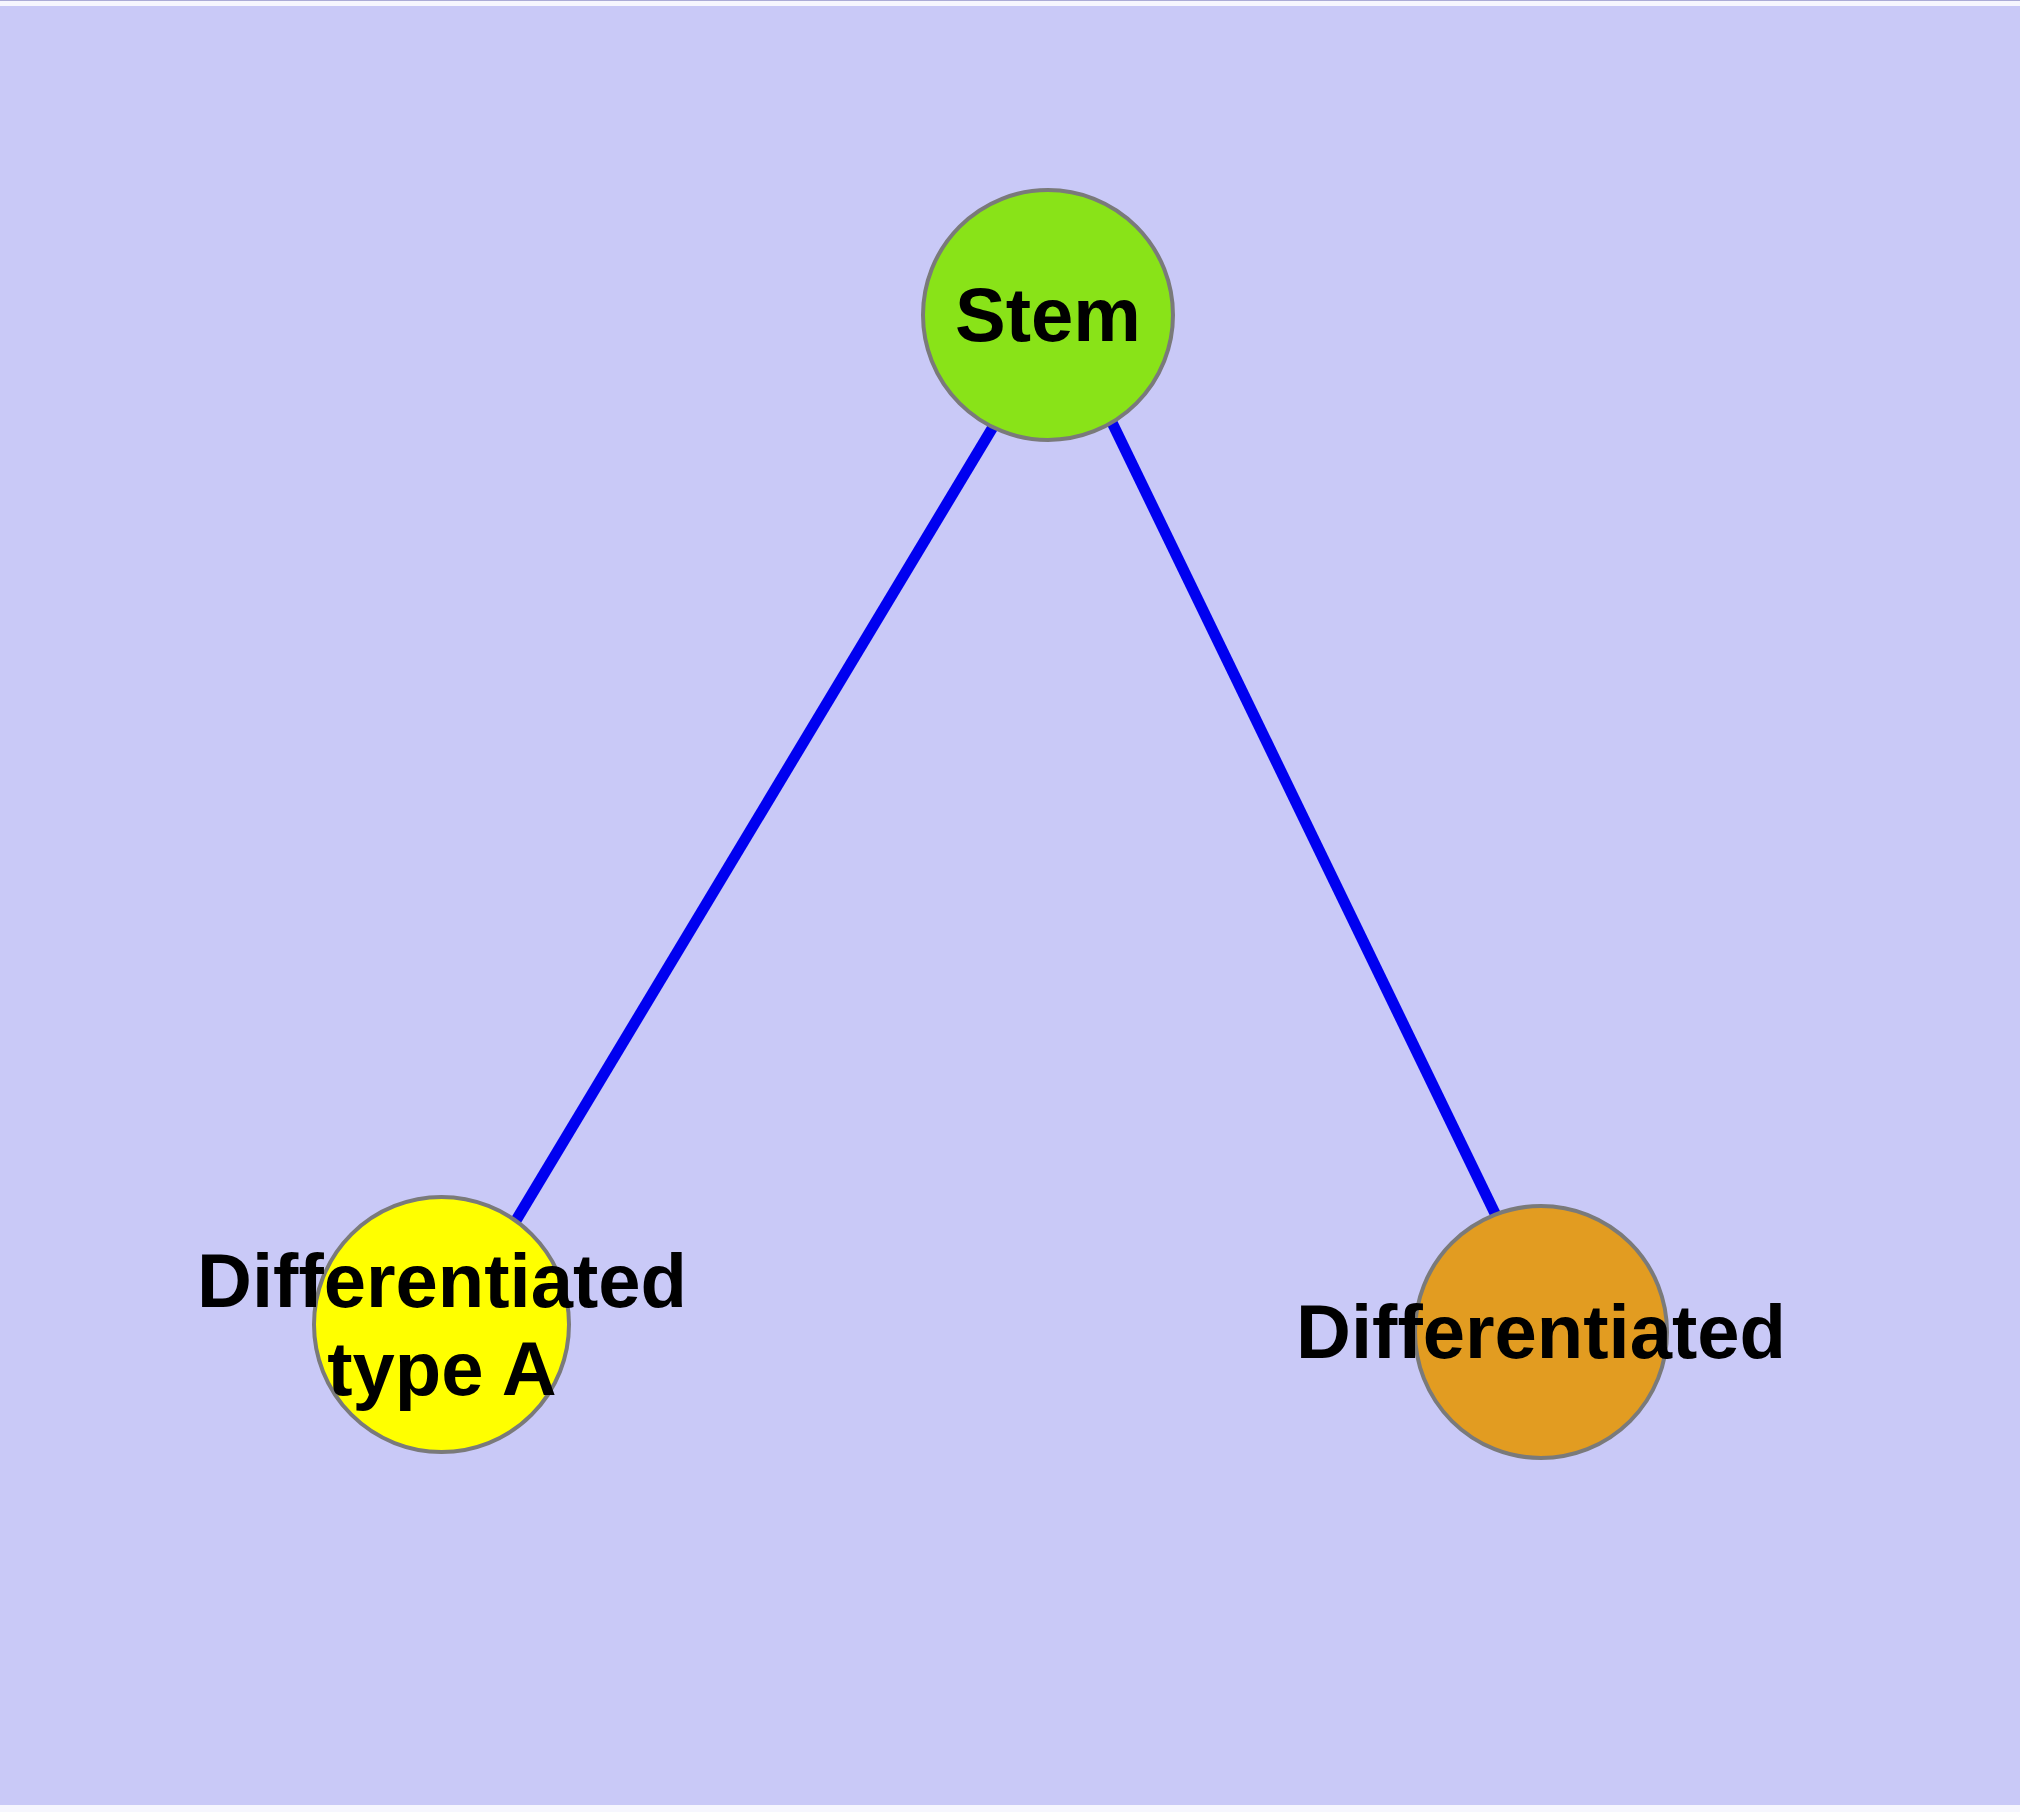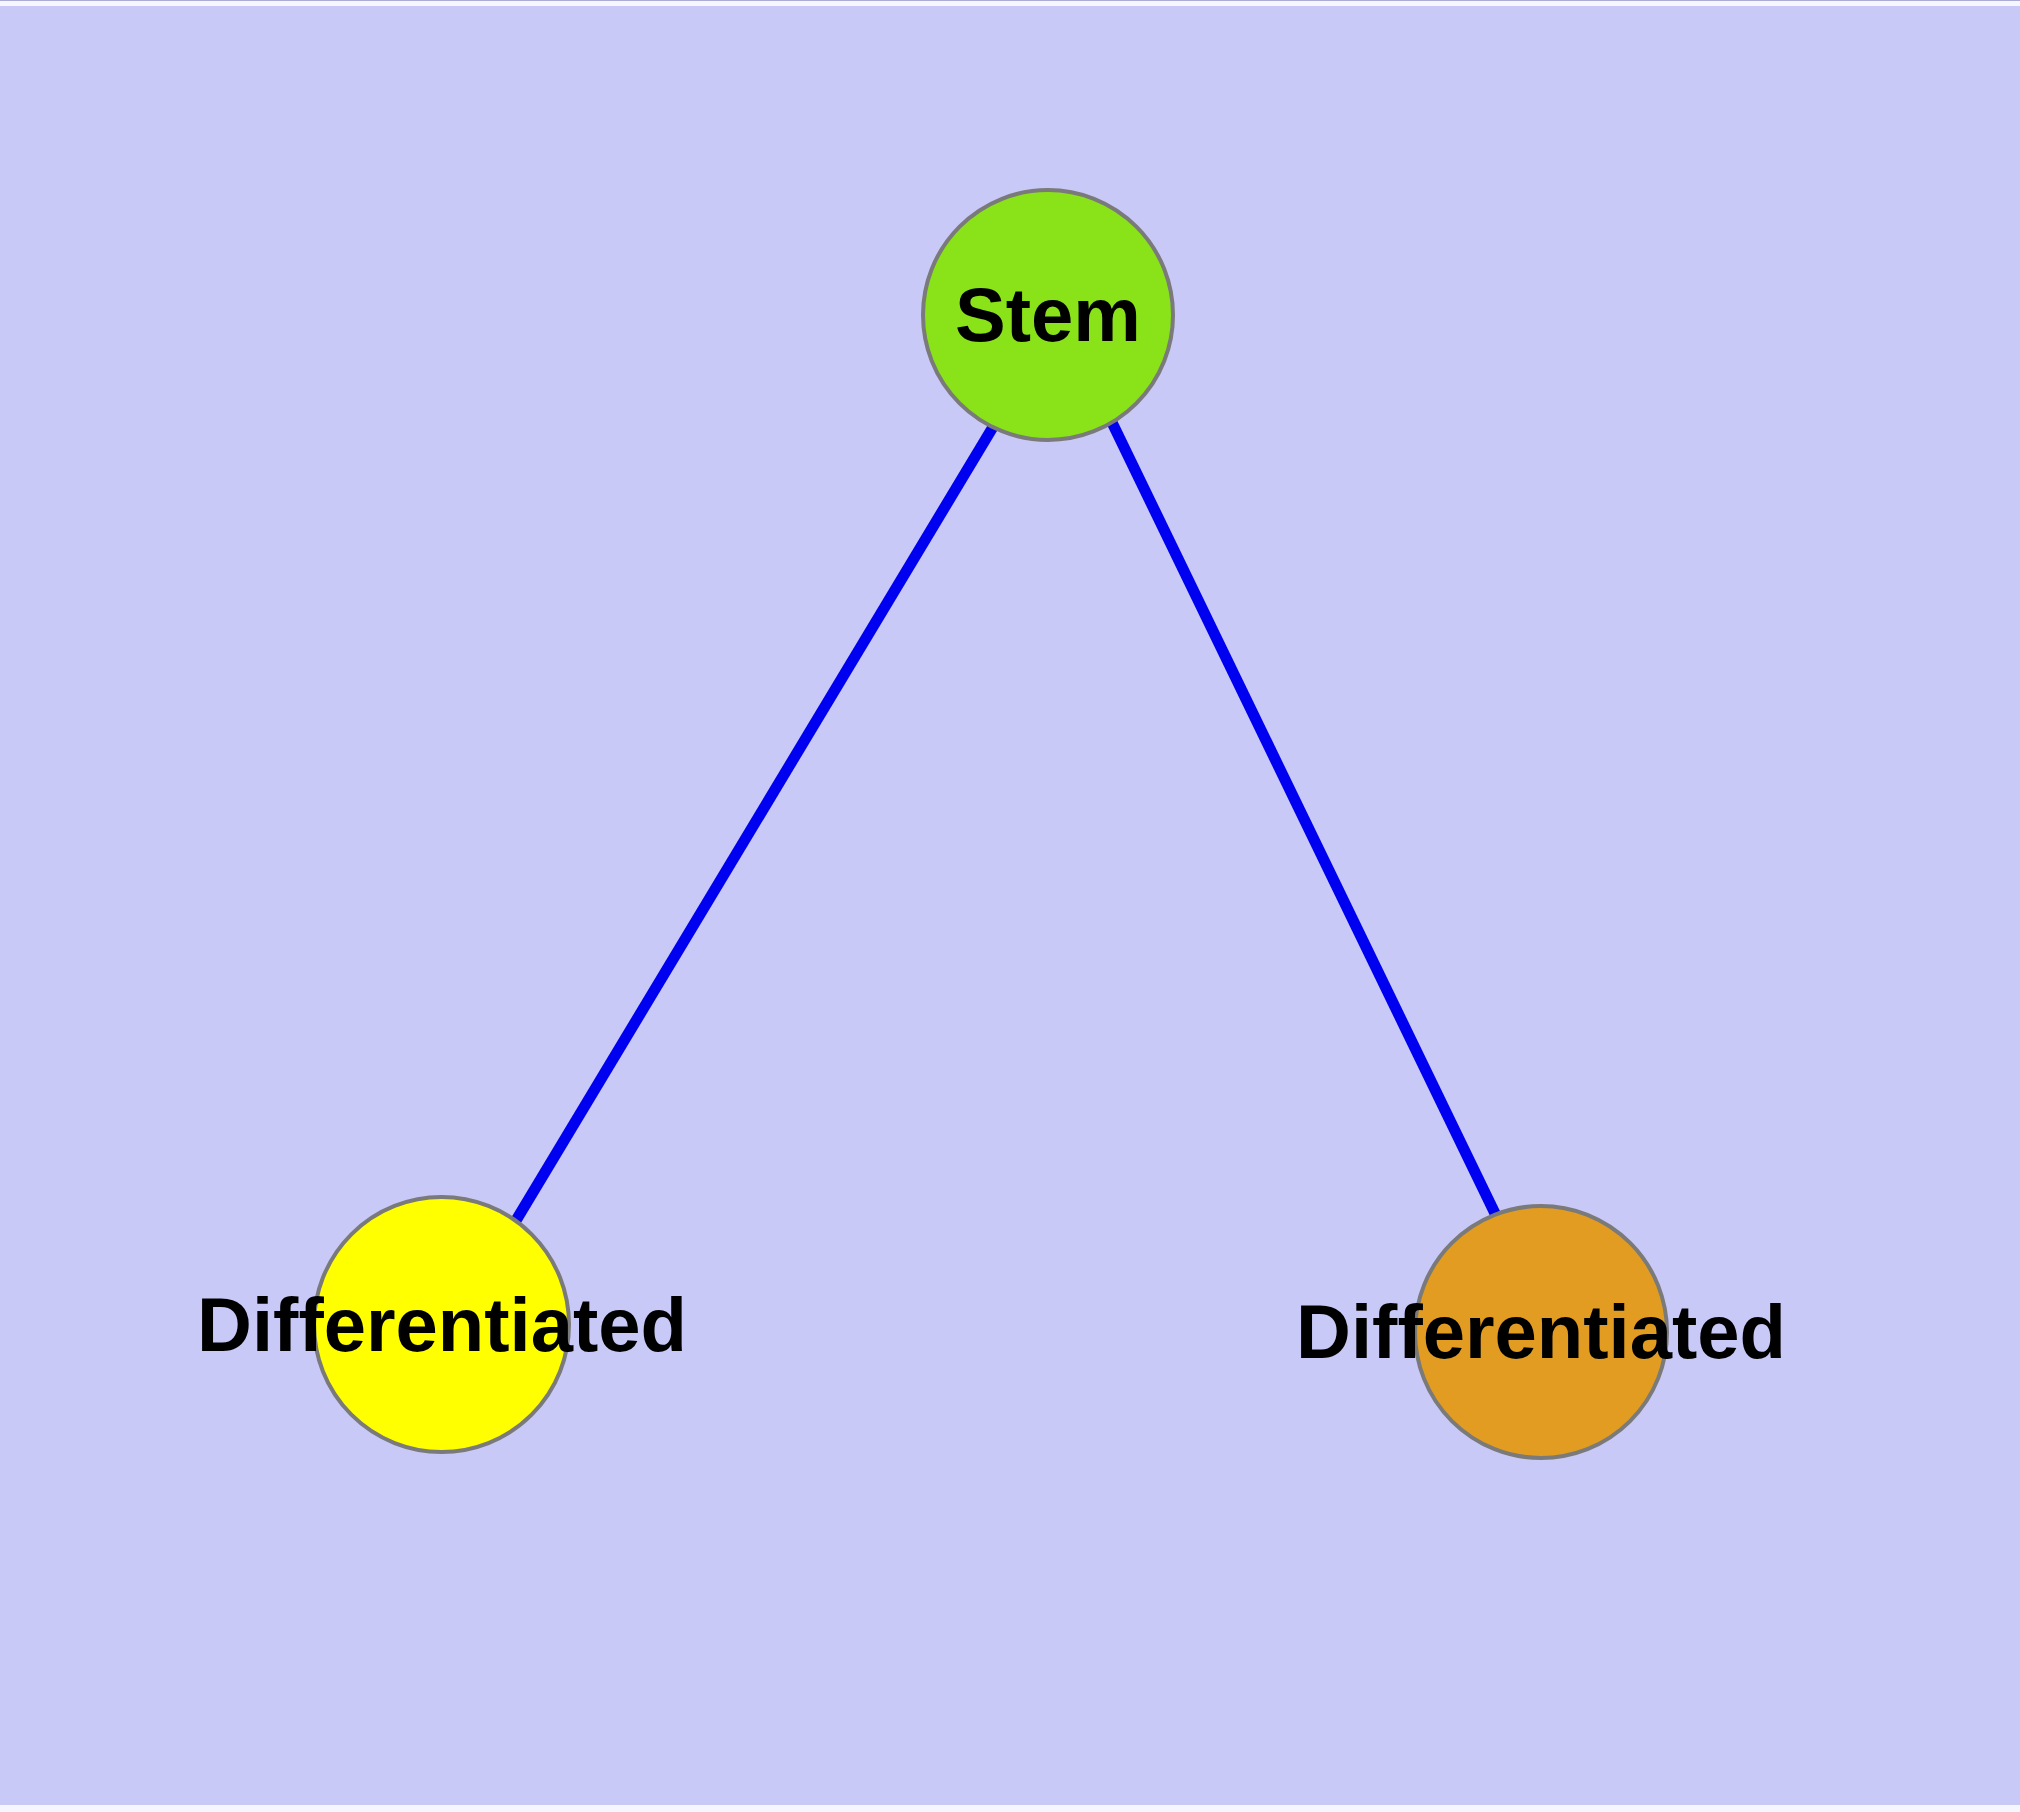--- a/index.html
+++ b/index.html
@@ -64,20 +64,21 @@
   <div class="node" style="left: 921px; top: 188px; width: 254px; height: 254px; background: rgb(137, 227, 24); border-color: rgb(122, 122, 122); border-width: 4.2px;"></div>
   <div class="node" style="left: 312px; top: 1195px; width: 259px; height: 259px; background: rgb(255, 255, 0); border-color: rgb(122, 122, 122); border-width: 4.2px;"></div>
   <div class="node" style="left: 1413px; top: 1204px; width: 256px; height: 256px; background: rgb(226, 156, 33); border-color: rgb(122, 122, 122); border-width: 4.2px;"></div>
 
   <div class="node-label" style="left: 1048px; top: 315px; color: rgb(0, 0, 0);">
     <div class="label-line">Stem</div>
   </div>
 
   <div class="node-label" style="left: 442px; top: 1325px; color: rgb(0, 0, 0);">
     <div class="label-line">Differentiated</div>
+    <div class="label-line">type A</div>
   </div>
 
   <div class="node-label" style="left: 1541px; top: 1332px; color: rgb(0, 0, 0);">
     <div class="label-line">Differentiated</div>
   </div>
 
 </div>
 
 
 </body></html>

